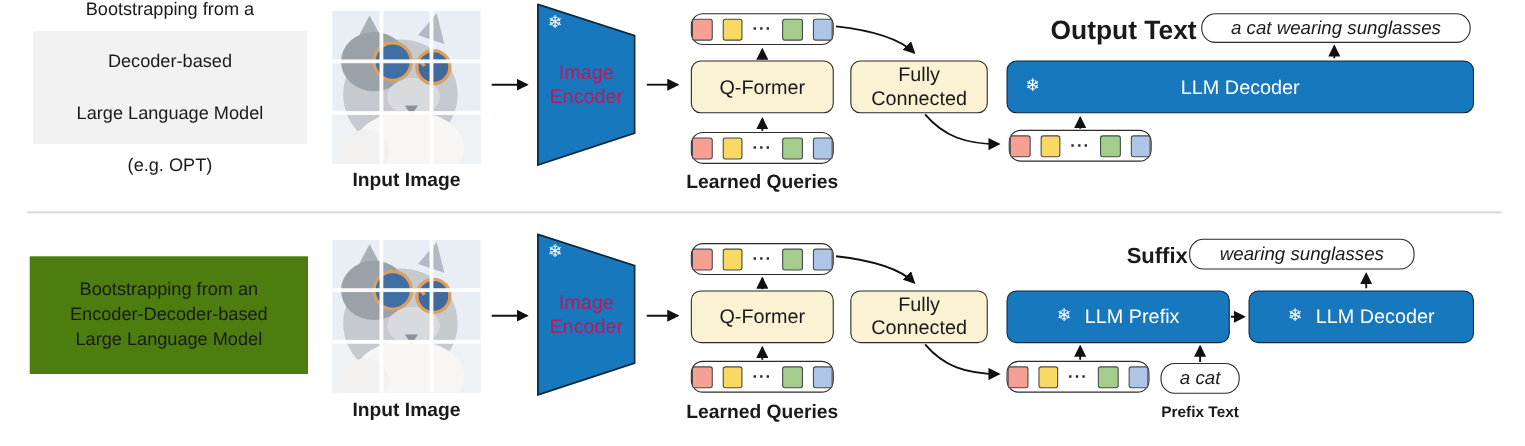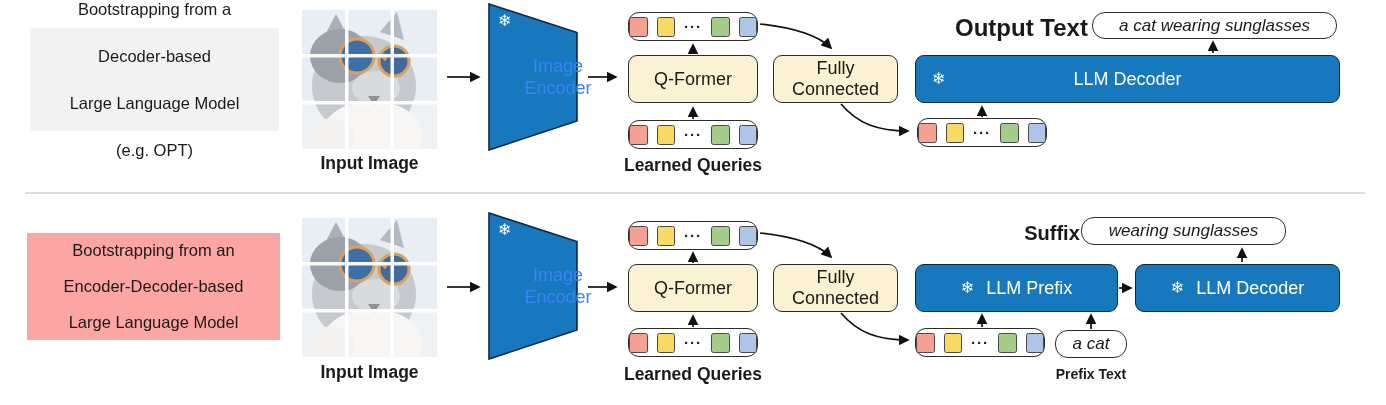--- a/index.html
+++ b/index.html
@@ -33,21 +33,21 @@
     font-size:18px;line-height:21px;box-sizing:border-box;text-align:center;}
 
   
   .blue-box{background:#1878BE;border:1.6px solid #10283c;border-radius:9px;color:#ffffff;
     display:flex;align-items:center;justify-content:center;gap:12px;
     font-size:18px;box-sizing:border-box;white-space:nowrap;}
   .snow{color:#ffffff;font-size:16px;line-height:1;}
   .snow-abs{position:absolute;left:16px;top:50%;transform:translateY(-50%);}
 
   .encoder-label{position:absolute;top:52px;left:0;width:100%;text-align:center;
-    color:#3b82f6;font-size:18px;line-height:22px;padding-left:25px;}
+    color:#be185d;font-size:18px;line-height:22px;}
   .encoder-snow{position:absolute;left:10px;top:10px;}
 
   .divider{background:#dcdcdc;height:2px;}
 
   svg{display:block;}
   .overlay{position:absolute;left:0;top:0;pointer-events:none;}
 </style>
 </head>
 <body>
 
@@ -132,21 +132,21 @@
   <div class="abs pill" style="left:917px;top:118px;width:130px;height:29px;">
     <span class="tok" style="background-color: rgb(245, 160, 147);"></span>
     <span class="tok" style="background-color: rgb(248, 217, 100);"></span>
     <span class="dots">···</span>
     <span class="tok" style="background-color: rgb(164, 205, 140);"></span>
     <span class="tok" style="background-color: rgb(175, 197, 231);"></span>
   </div>
 
   <div class="abs divider" style="left:25px;top:192px;width:1340px;"></div>
 
-  <div class="abs caption-box" style="left: 27px; top: 233px; width: 253px; height: 107px; background-color: #fca5a5; gap: 13px;">
+  <div class="abs caption-box" style="left: 27px; top: 233px; width: 253px; height: 107px; background-color: #4d7c0f;">
     <div>Bootstrapping from an</div>
     <div class="bold">Encoder-Decoder-based</div>
     <div>Large Language Model</div>
   </div>
 
   <div class="abs" style="left:302px;top:218px;width:135px;height:139px;">
     <svg width="135" height="139" viewBox="0 0 135 139">
       <rect width="135" height="139" fill="#e8eef3"></rect>
       <rect y="90" width="135" height="49" fill="#eef2f5"></rect>
       <polygon points="18,34 34,4 50,34" fill="#aab0b8"></polygon>

